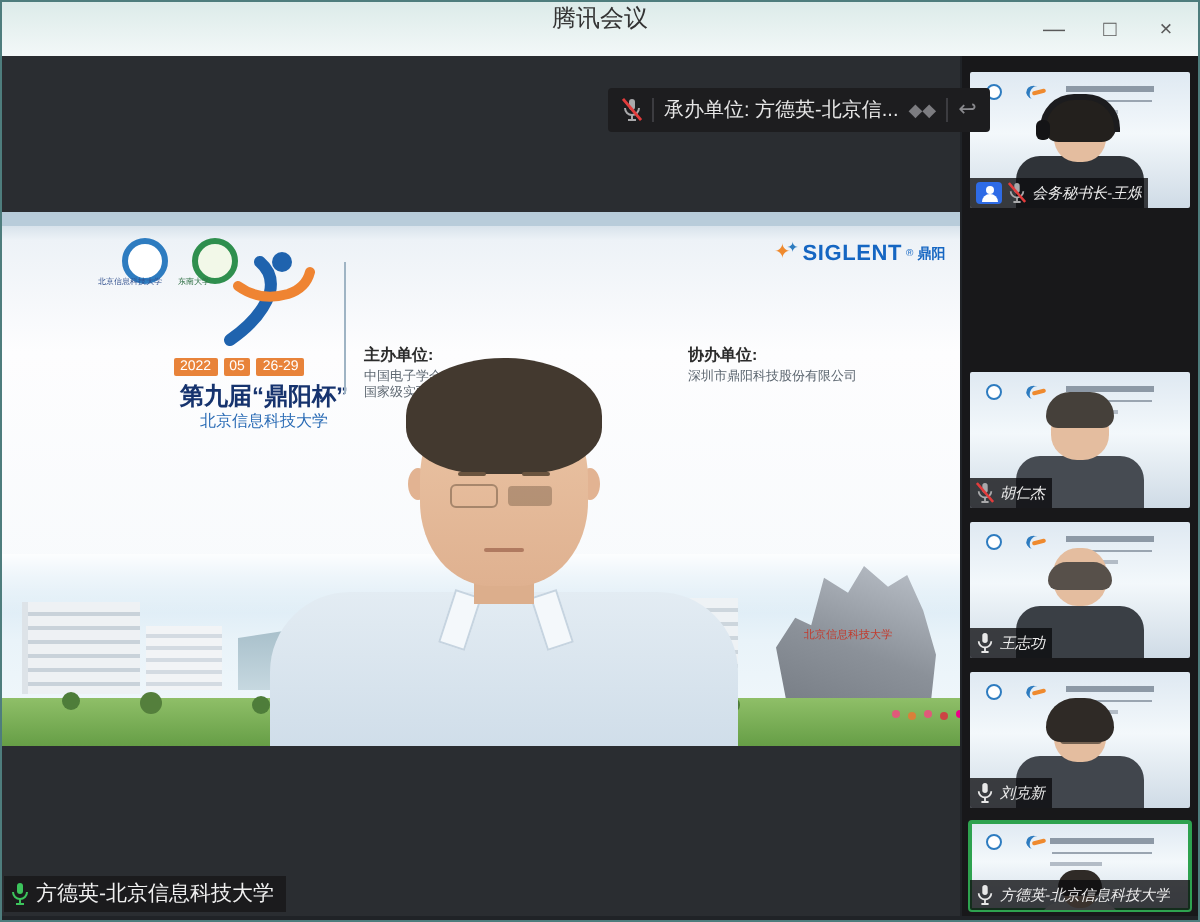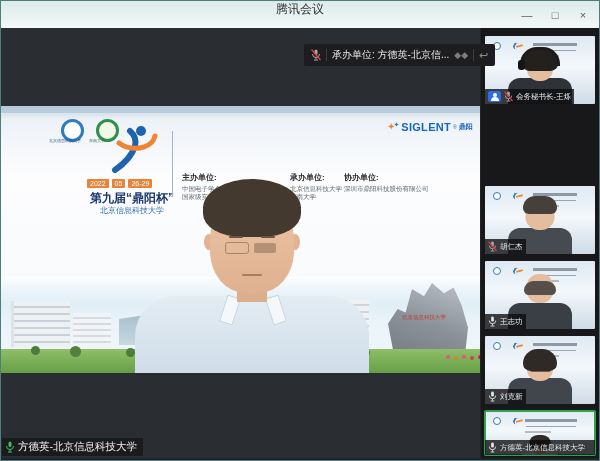--- a/index.html
+++ b/index.html
@@ -113,21 +113,21 @@
   .t2 .t-hair{width:40px;height:32px;background:#211d1a;border-radius:16px 16px 12px 12px;}
   .t2 .t-face{top:22px;width:23px;height:24px;} .t2 .t-torso{background:#2e3338;}
   .t3 .t-hair{top:10px;height:18px;background:#45403a;} .t3 .t-face{top:16px;width:29px;height:28px;} .t3 .t-torso{background:#464b52;}
   .t4 .t-hair{top:20px;width:32px;height:14px;background:#57504a;} .t4 .t-face{top:13px;width:27px;height:29px;} .t4 .t-torso{background:#3a3f45;}
   .t5 .t-face::after{content:"";position:absolute;left:3px;top:10px;width:19px;height:5px;border:1px solid rgba(40,35,30,.6);border-radius:2px;}
   .t5 .t-torso{background:#41464d;}
   .t6 .t-hair{top:24px;width:22px;height:13px;} .t6 .t-face{top:28px;width:16px;height:15px;} .t6 .t-torso{top:40px;width:42px;height:12px;background:#eef2f6;}
   .t6 .mini-lines{left:40px;top:8px;width:52px;}
 
   .t-label{position:absolute;left:0;bottom:0;max-width:100%;display:flex;align-items:center;gap:3px;background:rgba(12,12,14,.78);padding:2px 3px;box-sizing:border-box;}
-  .t-label .txt{font-size:7.5px;color:#ececec;white-space:nowrap;overflow:hidden;}
+  .t-label .txt{font-size:7.5px;color:#ececec;white-space:nowrap;overflow:hidden;font-style:italic;}
   .t6 .t-label{width:100%;}
   .person-badge{position:relative;width:13px;height:11px;background:#2e6be6;border-radius:2px;flex:none;}
   .person-badge::before{content:"";position:absolute;left:4.5px;top:1.5px;width:4px;height:4px;border-radius:50%;background:#fff;}
   .person-badge::after{content:"";position:absolute;left:2.5px;top:6px;width:8px;height:4px;border-radius:4px 4px 0 0;background:#fff;}
 </style>
 </head>
 <body>
 
 <div class="window">
 
@@ -185,25 +185,20 @@
         <div class="session">第九届“鼎阳杯”</div>
         <div class="host">北京信息科技大学</div>
         <div class="vline"></div>
 
 
         <div class="orgs col1">
           <div class="org-label">主办单位:</div>
           <div class="org-item">中国电子学会</div>
           <div class="org-item">国家级实验教学示范中心联</div>
         </div>
-        <div class="orgs col2">
-          <div class="org-label">承办单位:</div>
-          <div class="org-item">北京信息科技大学</div>
-          <div class="org-item">东南大学</div>
-        </div>
         <div class="orgs col3">
           <div class="org-label">协办单位:</div>
           <div class="org-item">深圳市鼎阳科技股份有限公司</div>
         </div>
 
         <div class="siglent">
           <span class="spark">✦</span>
             <span class="spark spark-b">✦</span>
           <span class="sig-name">SIGLENT</span>
           <span class="sig-reg">®</span>

